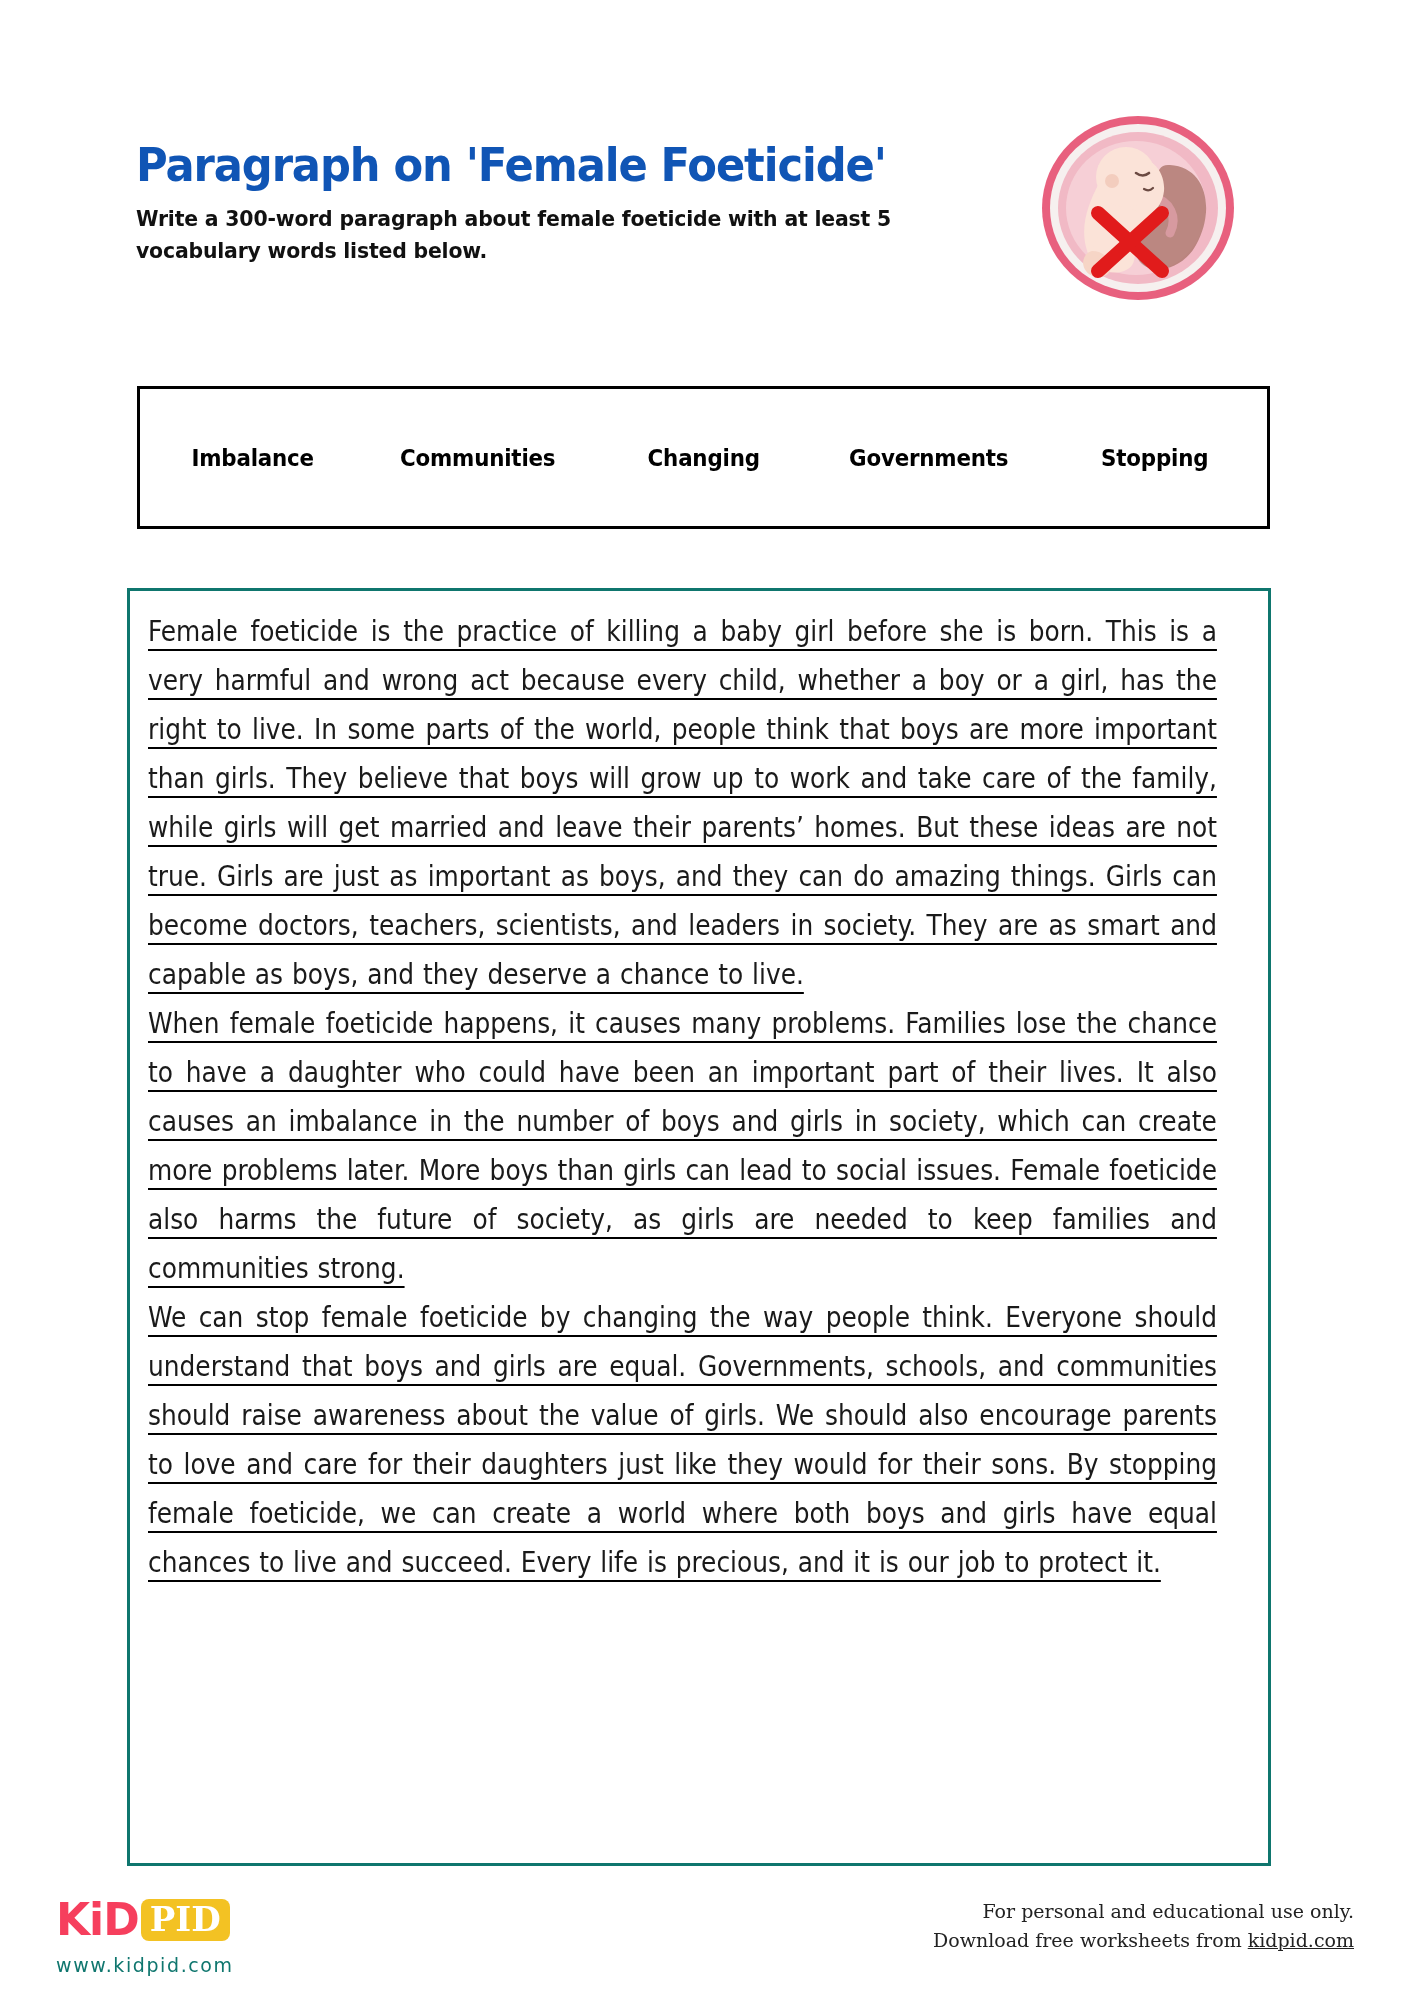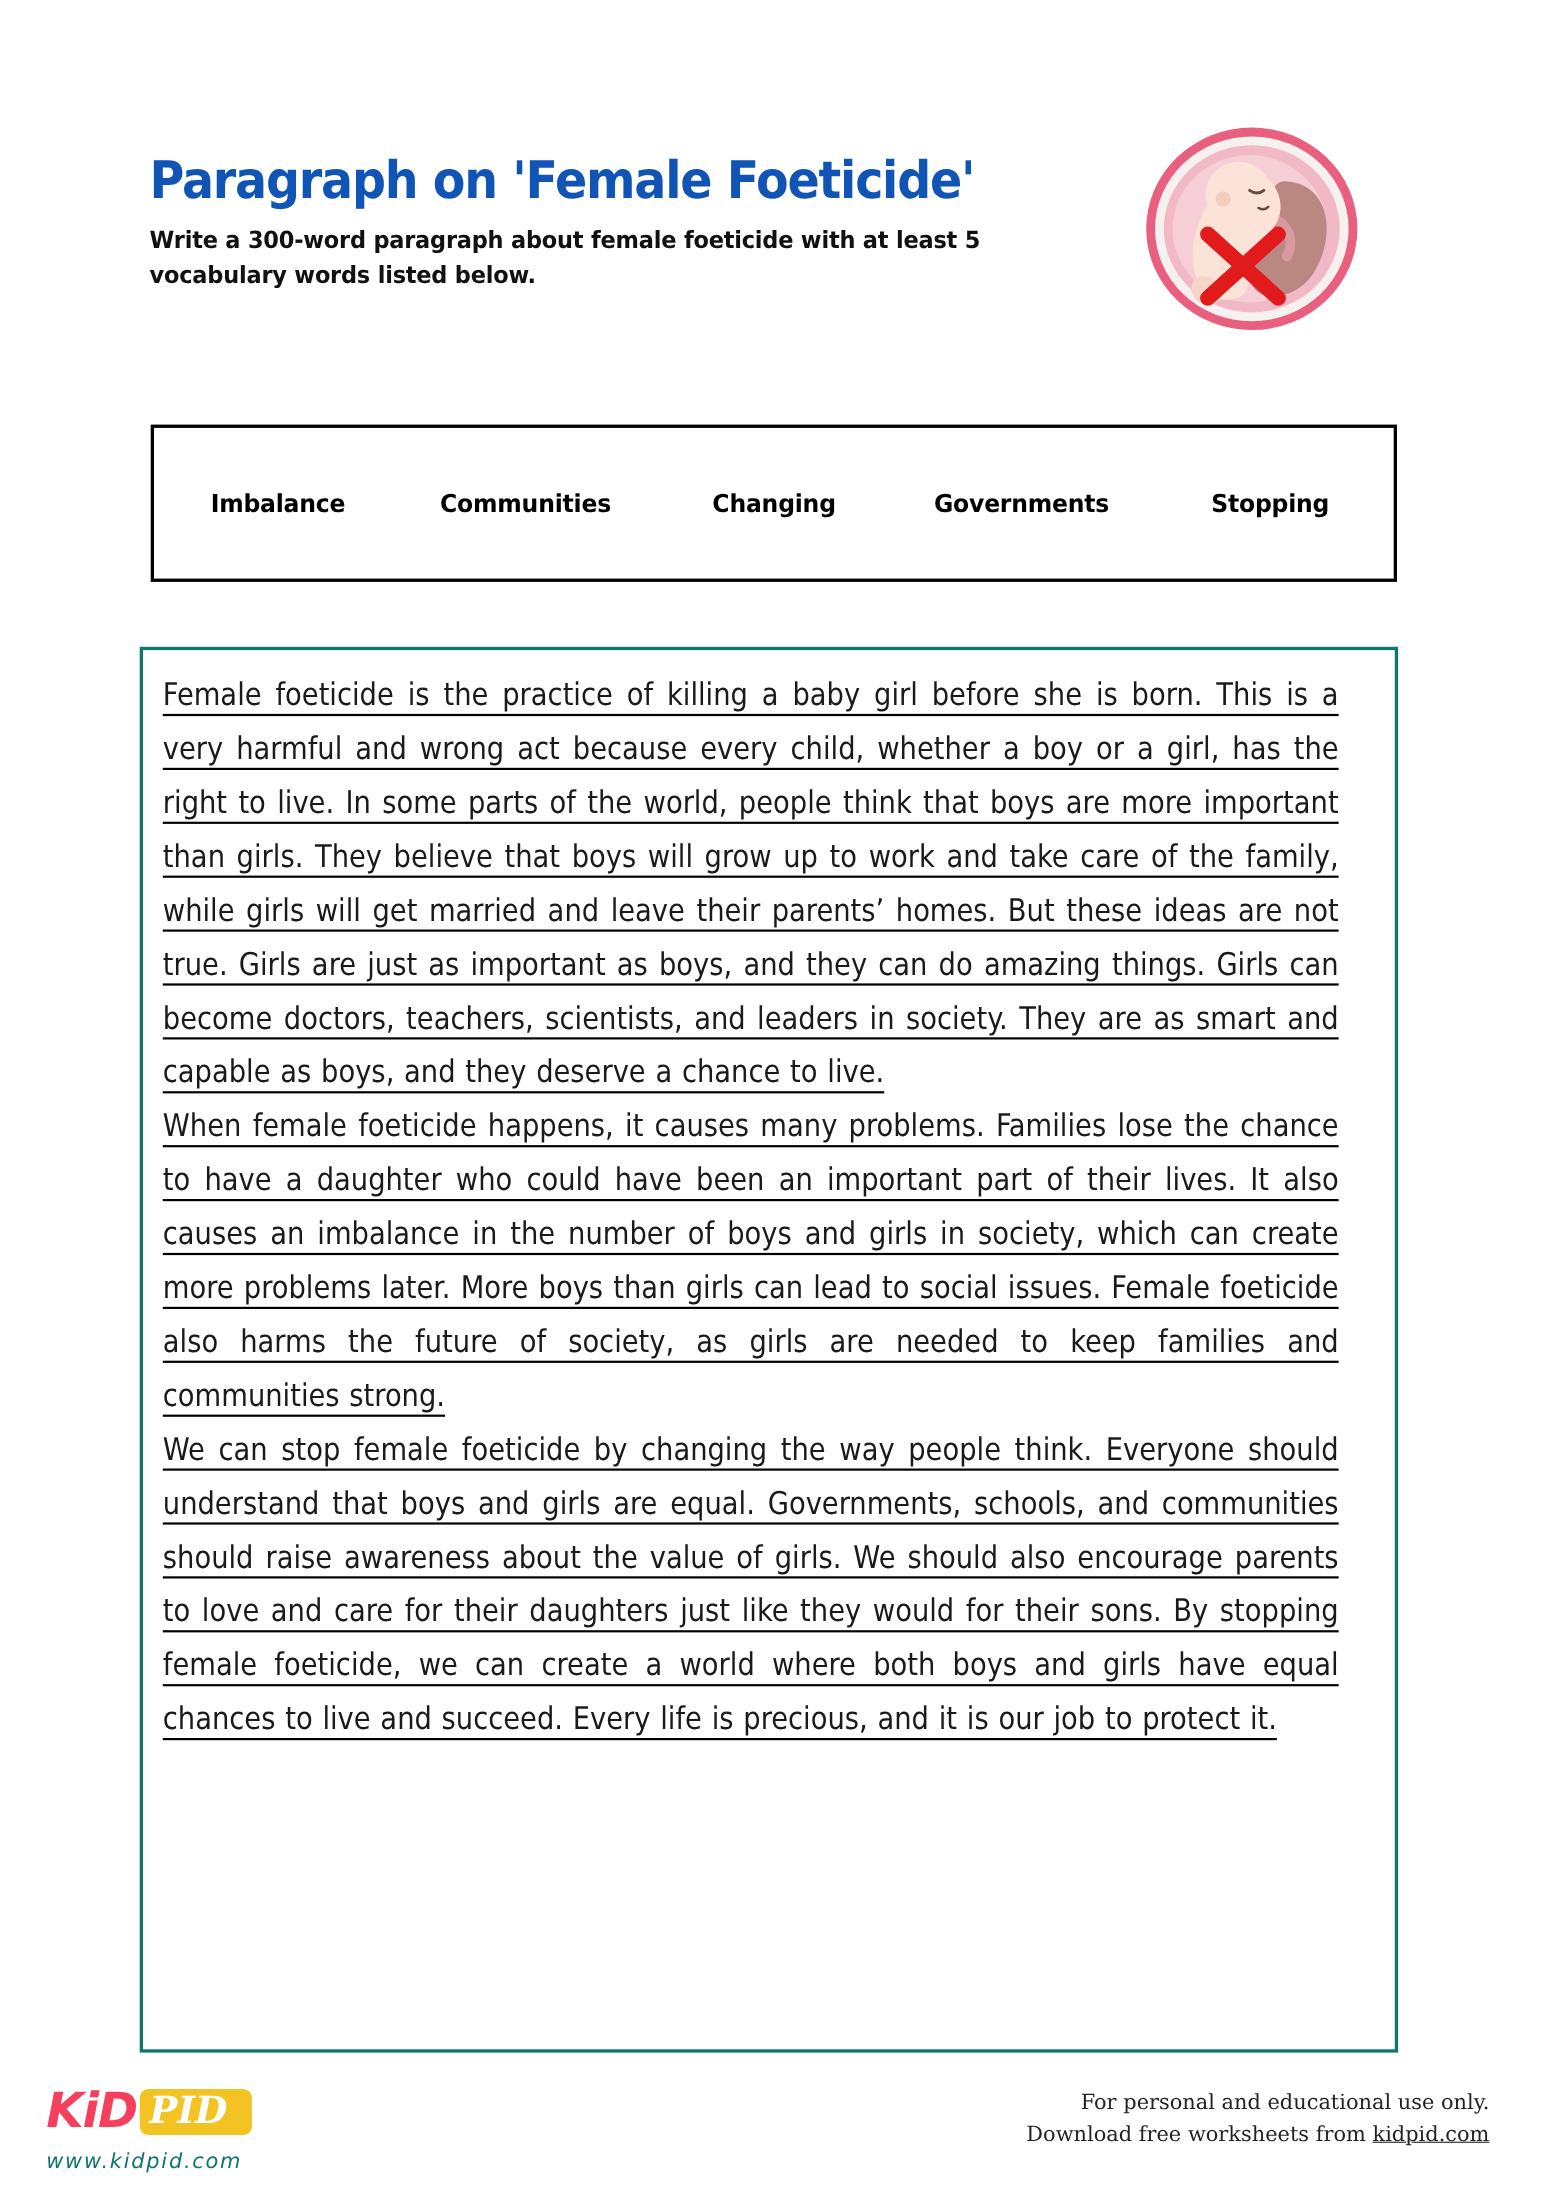--- a/index.html
+++ b/index.html
@@ -119,42 +119,41 @@
     text-decoration-color: #000000;
     letter-spacing: 0px;
     word-spacing: 1px;
     transform: scaleX(0.97);
     transform-origin: left top;
   }
 
   
   .footer-logo {
     position: absolute;
-    left: 42px;
+    left: 56px;
     top: 1893px;
     width: 260px;
-    font-style: italic;
   }
   .logo-mark {
     display: flex;
     align-items: center;
     height: 54px;
   }
   .logo-kid {
     font-family: "DejaVu Sans", sans-serif;
     font-size: 44px;
     font-weight: 700;
     color: #f63f5d;
     letter-spacing: -1px;
     line-height: 1;
   }
   .logo-pid-wrap {
     background: #f3c223;
     border-radius: 8px;
-    padding: 3px 22px 5px 9px;
+    padding: 3px 9px 5px 9px;
     margin-left: 2px;
     display: inline-block;
   }
   .logo-pid {
     font-family: "DejaVu Serif", serif;
     font-size: 34px;
     font-weight: 700;
     color: #ffffff;
     letter-spacing: 0px;
     line-height: 1;

